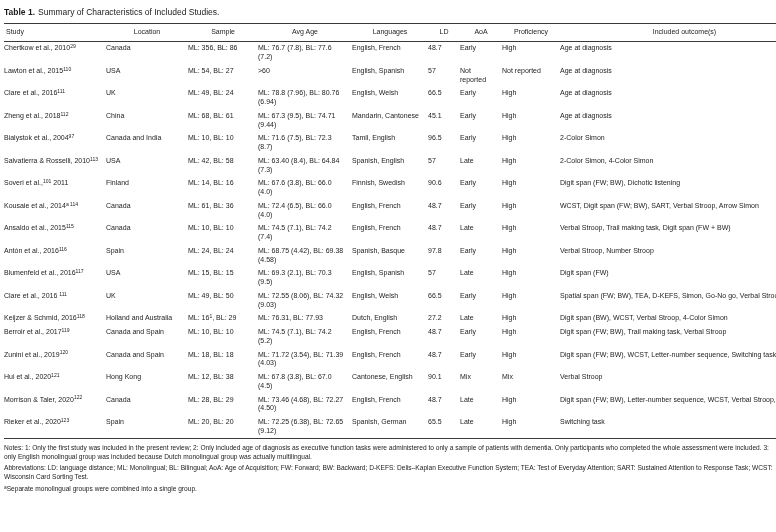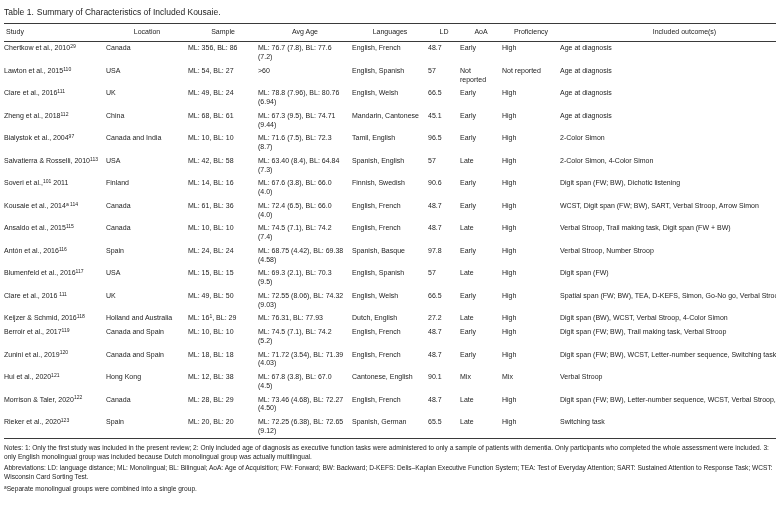--- a/index.html
+++ b/index.html
@@ -5,21 +5,21 @@
   html, body { margin: 0; padding: 0; }
   body {
     width: 776px; height: 532px; overflow: hidden;
     background: #ffffff; color: #1c1c1c;
     font-family: "Liberation Sans", sans-serif;
     -webkit-font-smoothing: antialiased;
   }
   .page { padding: 5px 3px 0 4px; }
 
   .caption { margin: 2px 0 6px 0; font-size: 8.5px; line-height: 1.2; }
-  .cap-label { font-weight: normal; margin-right: 3px; margin-top: 36px; }
+  .cap-label { font-weight: bold; margin-right: 3px; margin-top: 36px; }
 
   table {
     width: 769px; border-collapse: collapse; table-layout: fixed;
     font-size: 7px; line-height: 1.25;
   }
   thead th {
     border-top: 1px solid #3a3a3a;
     border-bottom: 1px solid #3a3a3a;
     font-weight: normal;
     text-align: center;
@@ -48,21 +48,21 @@
   sup { font-size: 0.72em; line-height: 0; vertical-align: baseline; position: relative; top: -0.45em; }
 
   .notes { margin-top: 5px; font-size: 6.6px; line-height: 1.35; color: #222; width: 769px; }
   .notes p { margin: 0 0 2.5px 0; }
 </style>
 </head>
 <body>
 
 <div class="page">
 
-  <p class="caption"><span class="cap-label">Table 1.</span><span>Summary of Characteristics of Included Kousaie.</span></p>
+  <p class="caption"><span class="cap-label">Table 1.</span><span>Summary of Characteristics of Included Studies.</span></p>
 
   <table>
     <thead>
       <tr>
           <th class="col-study">Study</th>
           <th class="col-location">Location</th>
           <th class="col-sample">Sample</th>
           <th class="col-avg_age">Avg Age</th>
           <th class="col-languages">Languages</th>
           <th class="col-ld">LD</th>

